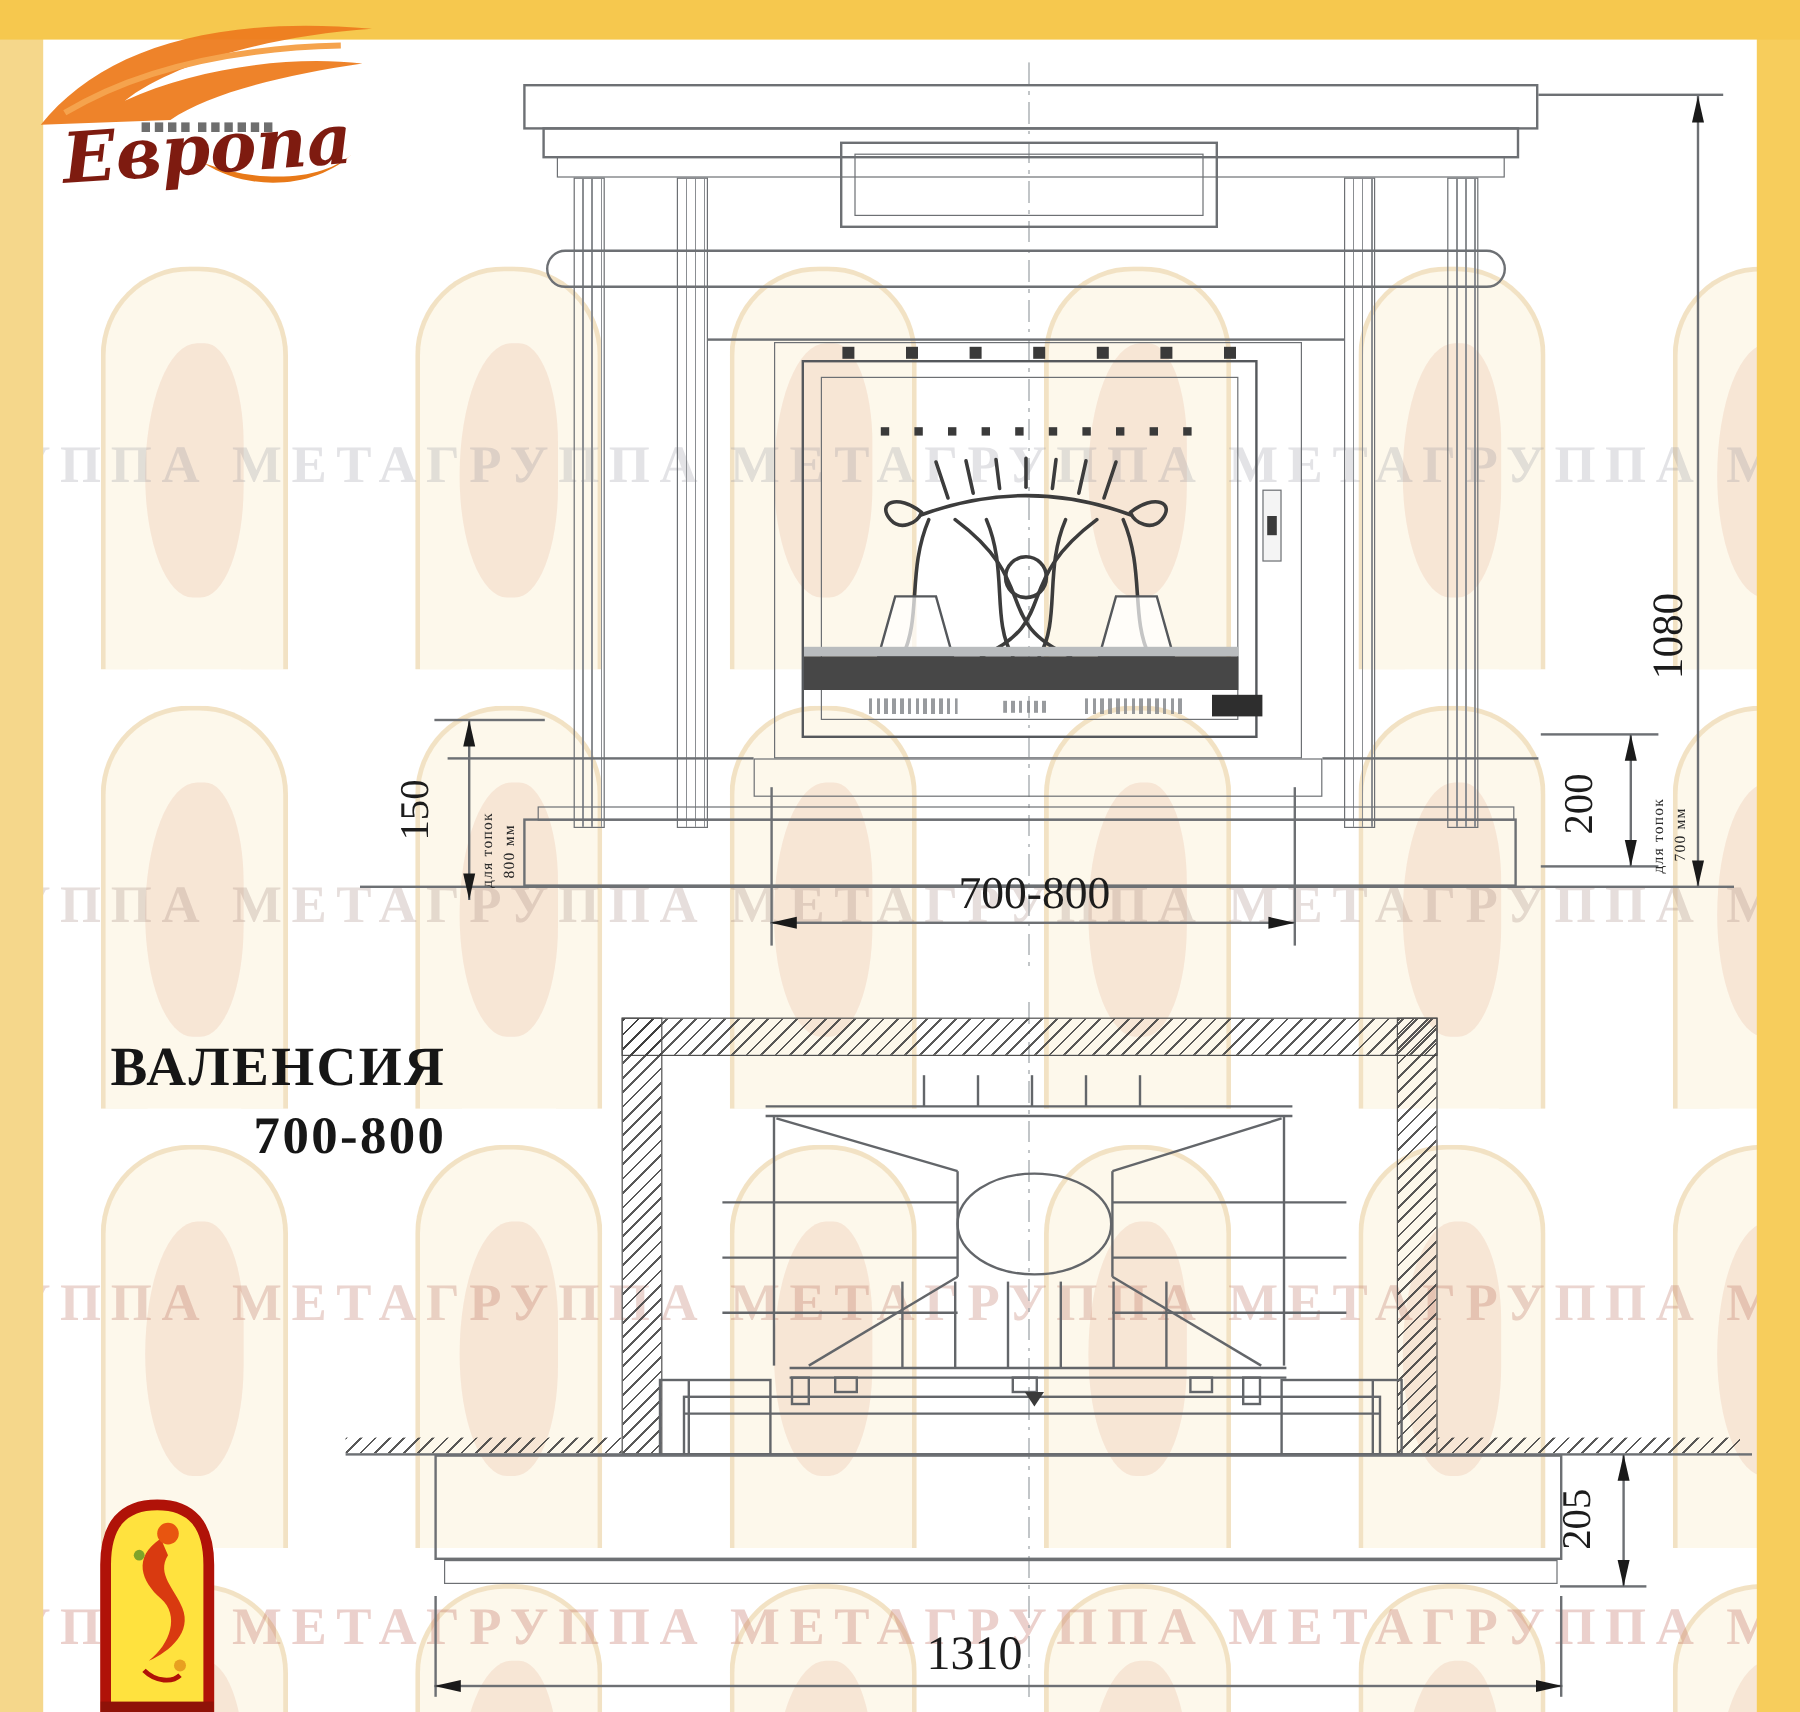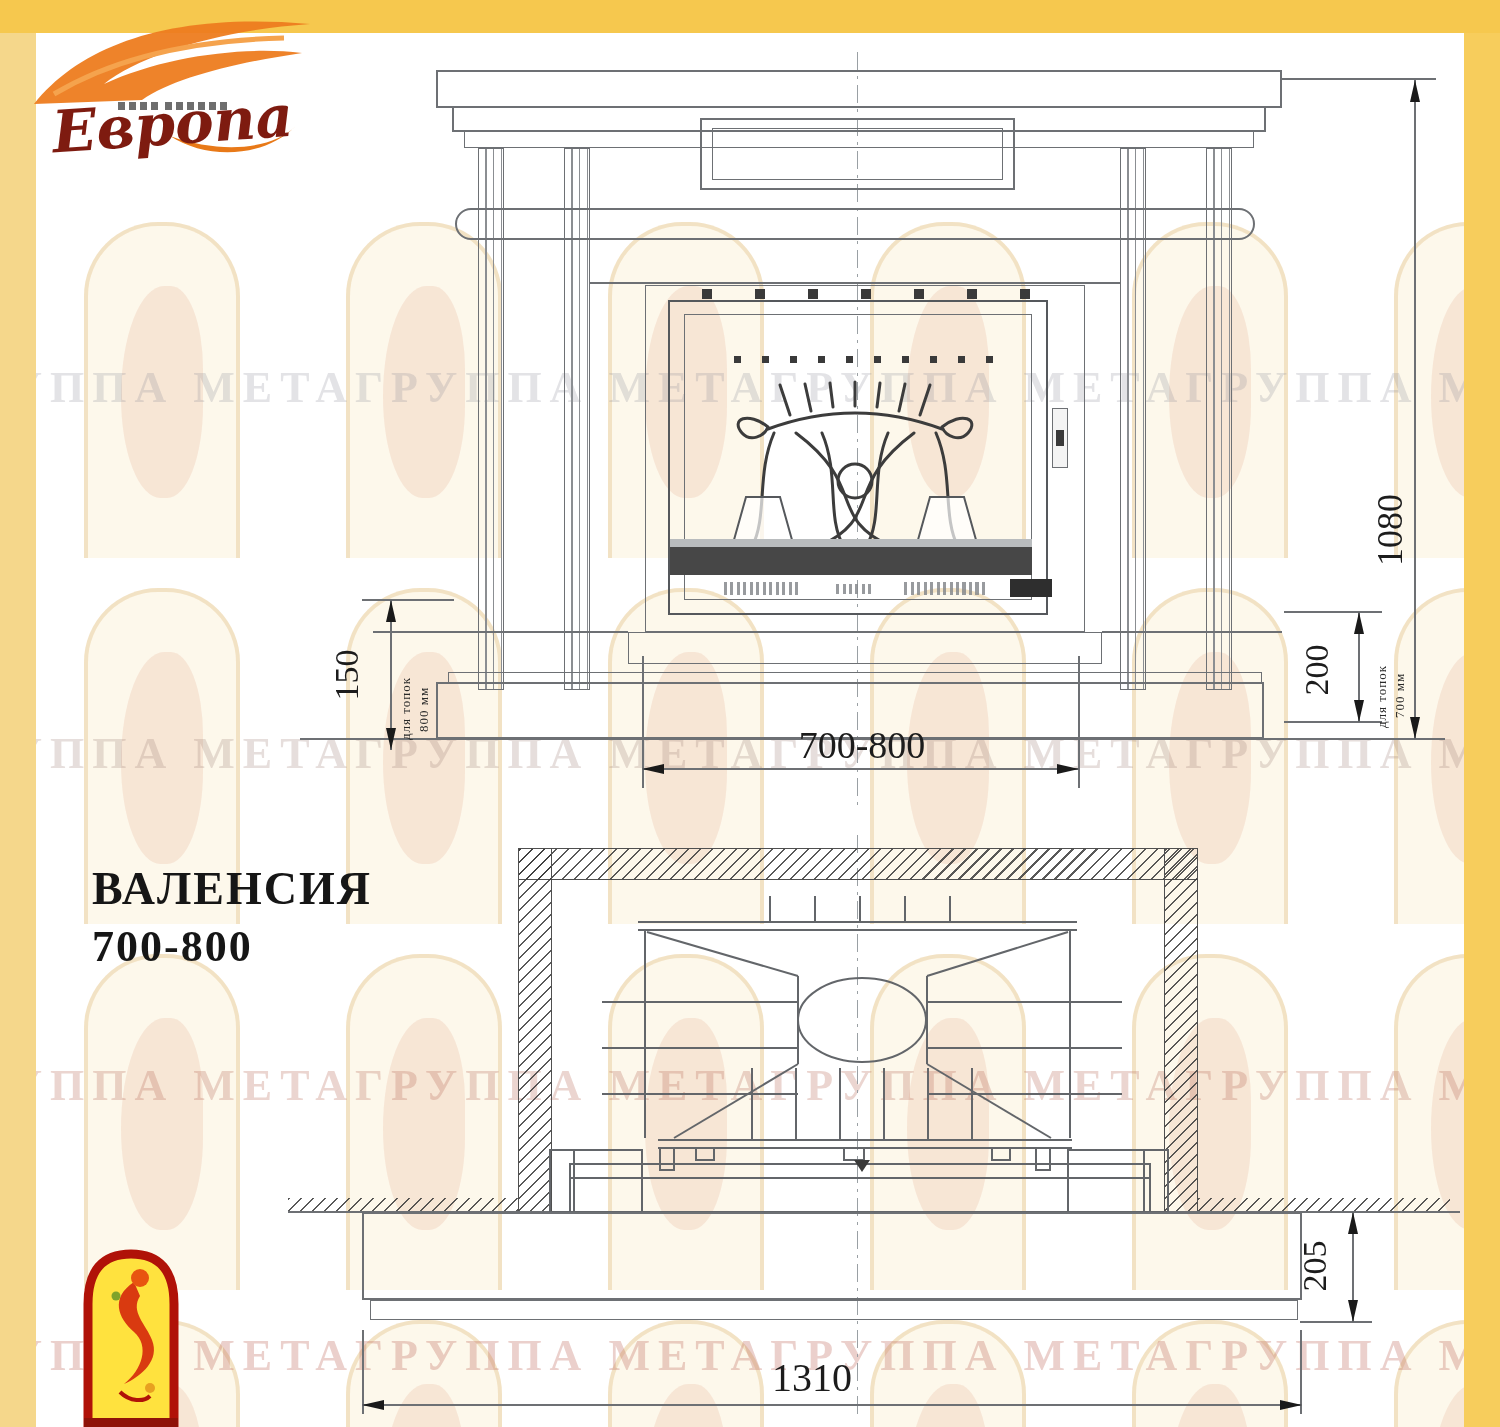--- a/index.html
+++ b/index.html
@@ -297,21 +297,21 @@
   <div class="abs arr down" style="left:1348px;top:1300px;"></div>
   <div class="abs dim-label" style="left:1268px;top:1246px;width:100px;height:40px;font-size:34px;transform:rotate(-90deg);">205</div>
 
   <div class="abs ln" style="left:362px;top:1330px;width:1.5px;height:84px;"></div>
   <div class="abs ln" style="left:1300px;top:1330px;width:1.5px;height:84px;"></div>
   <div class="abs ln" style="left:362px;top:1404px;width:940px;height:1.5px;"></div>
   <div class="abs arr left" style="left:362px;top:1400px;"></div>
   <div class="abs arr right" style="left:1280px;top:1400px;"></div>
   <div class="abs dim-label" style="left:677px;top:1358px;width:270px;font-size:40px;">1310</div>
 
-  <div class="abs" style="left:92px;top:862px;z-index:3;">
+  <div class="abs" style="left:92px;top:862px;z-index:3;text-align:right;">
     <div class="title-line" style="font-size:46px;">ВАЛЕНСИЯ</div>
     <div class="title-line" style="font-size:44px;margin-top:6px;">700-800</div>
   </div>
 
   <div class="frame" style="left:0;top:0;width:36px;height:1427px;background:#f5d78b;z-index:5;"></div>
   <div class="frame" style="left:1464px;top:0;width:36px;height:1427px;background:#f7cd5c;z-index:5;"></div>
   <div class="frame" style="left:0;top:0;width:1500px;height:33px;background:#f6c84e;z-index:6;"></div>
 
   <svg class="frame" style="left:22px;top:6px;z-index:7;" width="300" height="155" viewBox="0 0 300 155">
     <path d="M 12,98 C 60,38 150,6 288,18 C 200,24 120,48 82,78 C 142,50 222,40 280,47 C 212,57 152,72 120,94 Z" fill="#ed7c1f" opacity="0.95"></path>

